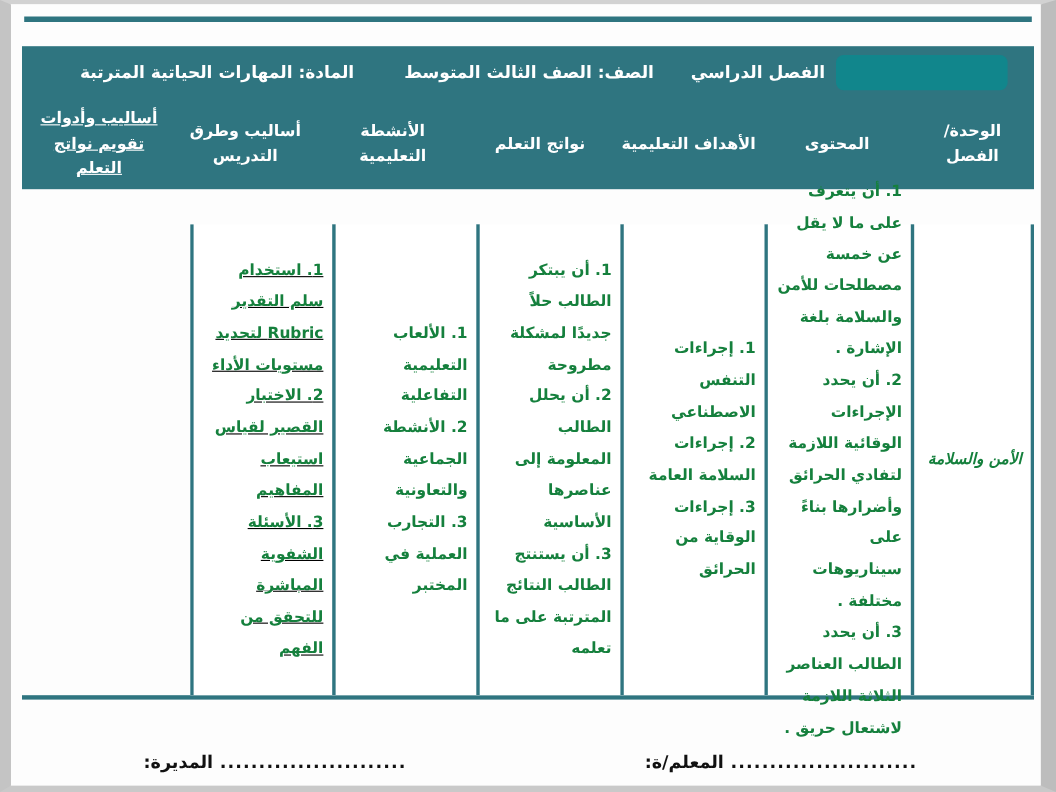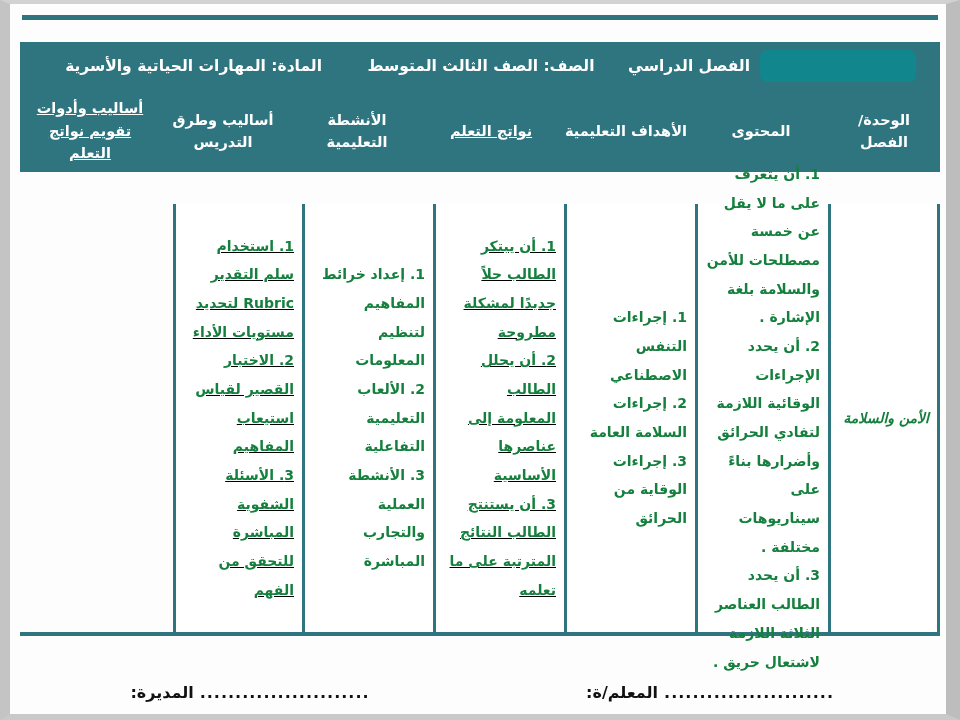--- a/index.html
+++ b/index.html
@@ -110,21 +110,21 @@
     line-height: 1.55;
     padding: 0 6px;
     box-sizing: border-box;
     color: #ffffff;
   }
 
   
   .c0 { width: 112px; }   
   .c1 { width: 136px; }   
   .c2 { width: 134px; }   
-  .c3 { width: 134px; text-decoration: underline; }   
+  .c3 { width: 134px; }   
   .c4 { width: 134px; }   
   .c5 { width: 134px; }   
   .c6 { width: 132px; text-decoration: underline; }   
 
   
   .tbl-body {
     position: absolute;
     left: 10px;
     right: 6px;
     top: 200px;
@@ -194,21 +194,21 @@
     <div class="doc-head">
 
       <div class="meta-row">
         <div class="meta-cell term">
           <div class="term-wrap">
             <input class="term-input" type="text" value="" style="">
             <span>الفصل الدراسي</span>
           </div>
         </div>
         <div class="meta-cell grade">الصف: الصف الثالث المتوسط</div>
-        <div class="meta-cell subject">المادة: المهارات الحياتية والأسرية</div>
+        <div class="meta-cell subject">المادة: المهارات الحياتية المترتبة</div>
       </div>
 
       <div class="col-head">
         <div class="ch c0">الوحدة/الفصل</div>
         <div class="ch c2">المحتوى</div>
         <div class="ch c1">الأهداف التعليمية</div>
         <div class="ch c3">نواتج التعلم</div>
         <div class="ch c4">الأنشطة التعليمية</div>
         <div class="ch c5">أساليب وطرق التدريس</div>
         <div class="ch c6">أساليب وأدوات تقويم نواتج التعلم</div>
@@ -228,24 +228,24 @@
       <div class="cell c2">
         <div class="txt">1. إجراءات التنفس الاصطناعي
 2. إجراءات السلامة العامة
 3. إجراءات الوقاية من الحرائق</div>
       </div>
       <div class="cell c3">
         <div class="txt">1. أن يبتكر الطالب حلاً جديدًا لمشكلة مطروحة
 2. أن يحلل الطالب المعلومة إلى عناصرها الأساسية
 3. أن يستنتج الطالب النتائج المترتبة على ما تعلمه</div>
       </div>
-      <div class="cell c4">
-        <div class="txt">1. إعداد خرائط المفاهيم لتنظيم المعلومات
-2. الألعاب التعليمية التفاعلية
-3. الأنشطة العملية والتجارب المباشرة</div>
+      <div class="cell c5">
+        <div class="txt">1. الألعاب التعليمية التفاعلية
+2. الأنشطة الجماعية والتعاونية
+3. التجارب العملية في المختبر</div>
       </div>
       <div class="cell c6">
         <div class="txt">1. استخدام سلم التقدير Rubric لتحديد مستويات الأداء
 2. الاختبار القصير لقياس استيعاب المفاهيم
 3. الأسئلة الشفوية المباشرة للتحقق من الفهم</div>
       </div>
     </div>
 
     <div class="sign-row">
       <div class="sign-cell">

